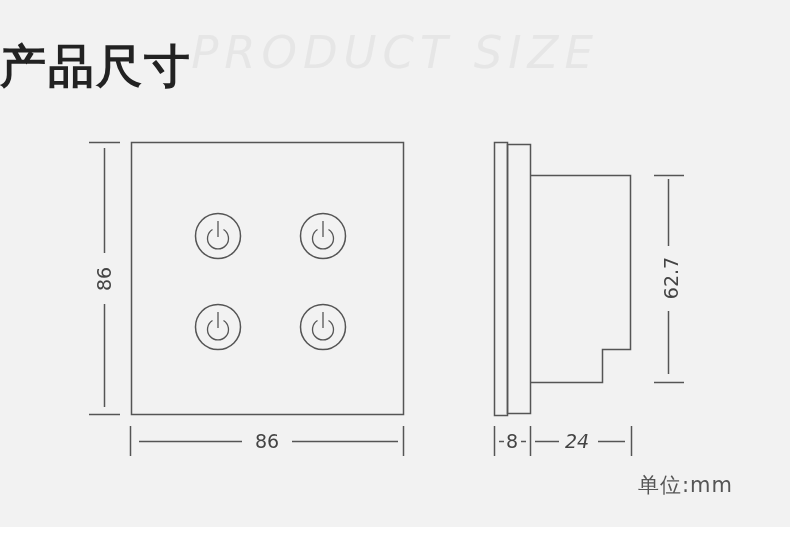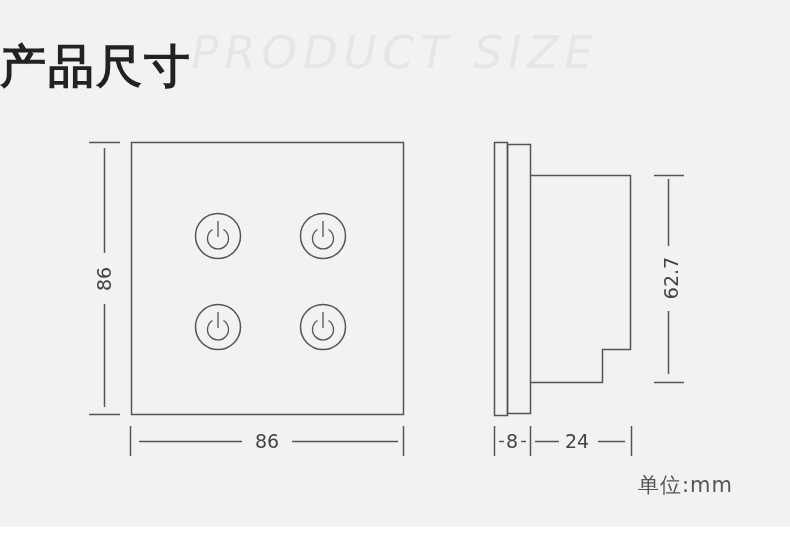--- a/index.html
+++ b/index.html
@@ -108,17 +108,17 @@
         <line x1="521" y1="441.5" x2="526" y2="441.5"></line>
         <line x1="535" y1="441.5" x2="559" y2="441.5"></line>
         <line x1="598" y1="441.5" x2="625" y2="441.5"></line>
       </g>
     </g>
   </svg>
 
   <div class="dim-label" style="left:92px; top:269px; transform: rotate(-90deg); transform-origin: center;">86</div>
   <div class="dim-label" style="left:255px; top:431px;">86</div>
   <div class="dim-label" style="left:506px; top:431px;">8</div>
-  <div class="dim-label" style="left:565px; top:431px;">24</div>
+  <div class="dim-label" style="left:565px; top:431px;font-style:italic;">24</div>
   <div class="dim-label" style="left:650px; top:268px; transform: rotate(-90deg); transform-origin: center;">62.7</div>
 
   <div class="unit">单位:mm</div>
 </div>
 
 </body></html>

